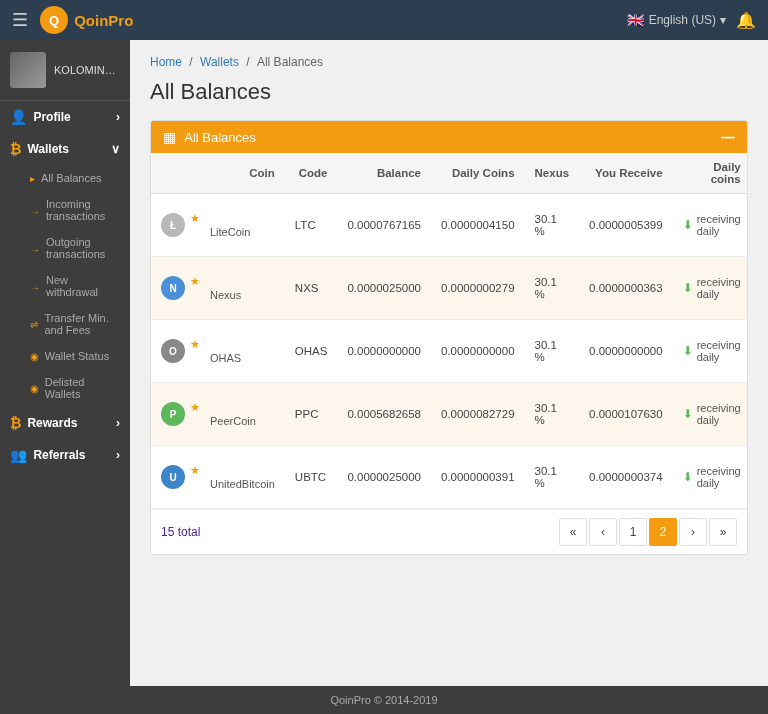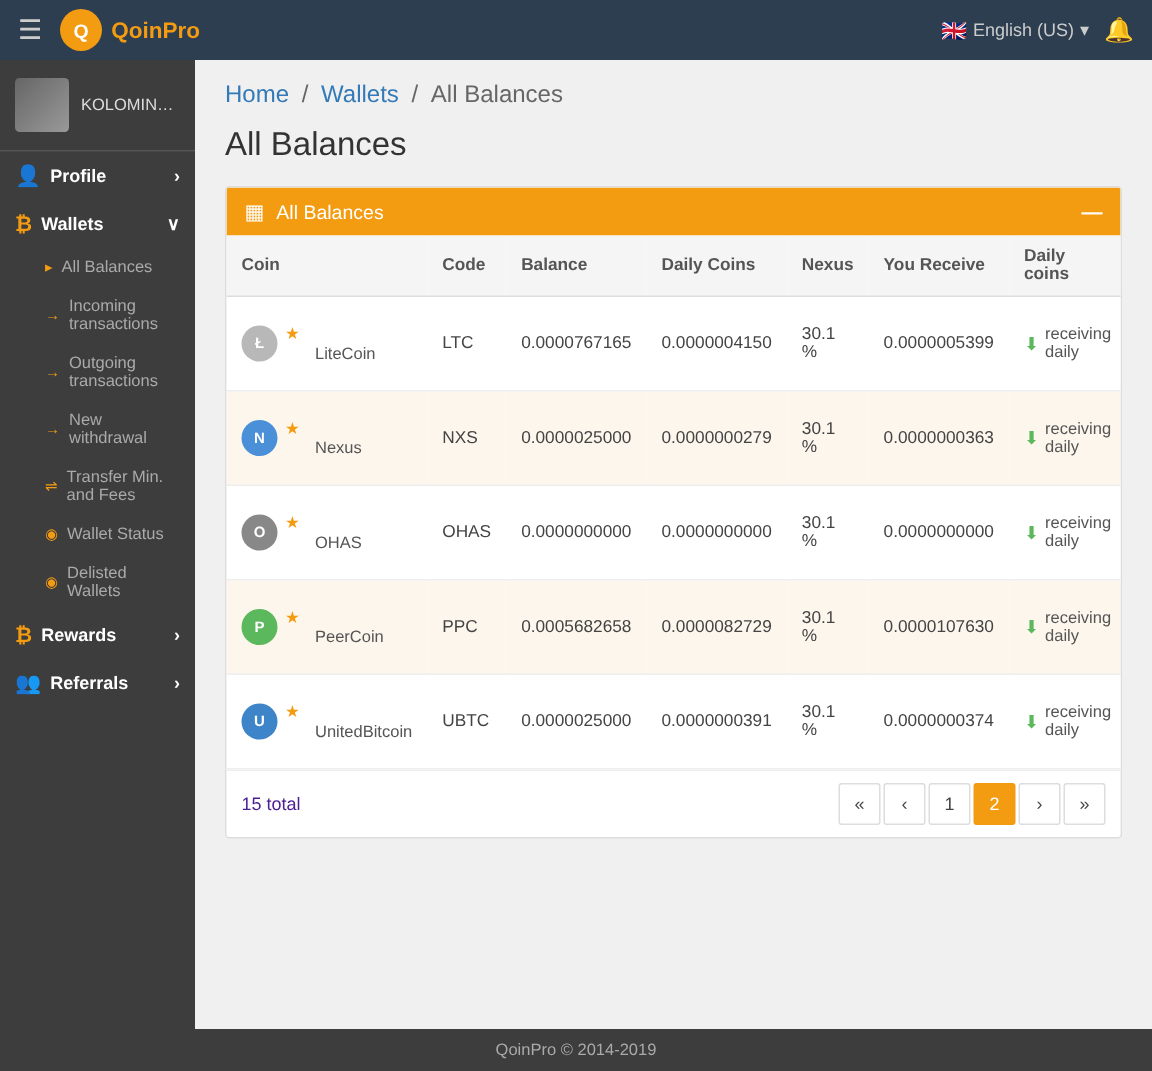--- a/index.html
+++ b/index.html
@@ -76,21 +76,21 @@
     
     .content {
       flex: 1;
       padding: 15px 20px;
       background: #f0f0f0;
       overflow-y: auto;
     }
 
     
     .breadcrumb {
-      font-size: 16px;
+      font-size: 12px;
       color: #666;
       margin-bottom: 10px;
     }
     .breadcrumb a { color: #337ab7; text-decoration: none; }
     .breadcrumb .sep { margin: 0 4px; }
 
     
     .page-title {
       font-size: 22px;
       color: #333;
@@ -117,21 +117,21 @@
     }
     .card-header-left { display: flex; align-items: center; gap: 8px; }
     .card-header-icon { font-size: 14px; }
     .card-minimize { color: #fff; font-size: 14px; cursor: pointer; font-weight: bold; }
 
     
     table { width: 100%; border-collapse: collapse; }
     thead tr { background: #f5f5f5; }
     thead th {
       padding: 8px 10px;
-      text-align: left;
+      text-align: right;
       font-size: 11.5px;
       font-weight: 600;
       color: #555;
       border-bottom: 1px solid #ddd;
     }
     tbody tr { border-bottom: 1px solid #eee; }
     tbody tr:nth-child(even) { background: #fdf6ec; }
     tbody tr:nth-child(odd) { background: #fff; }
     tbody td { padding: 8px 10px; font-size: 11.5px; color: #444; vertical-align: middle; }
 

